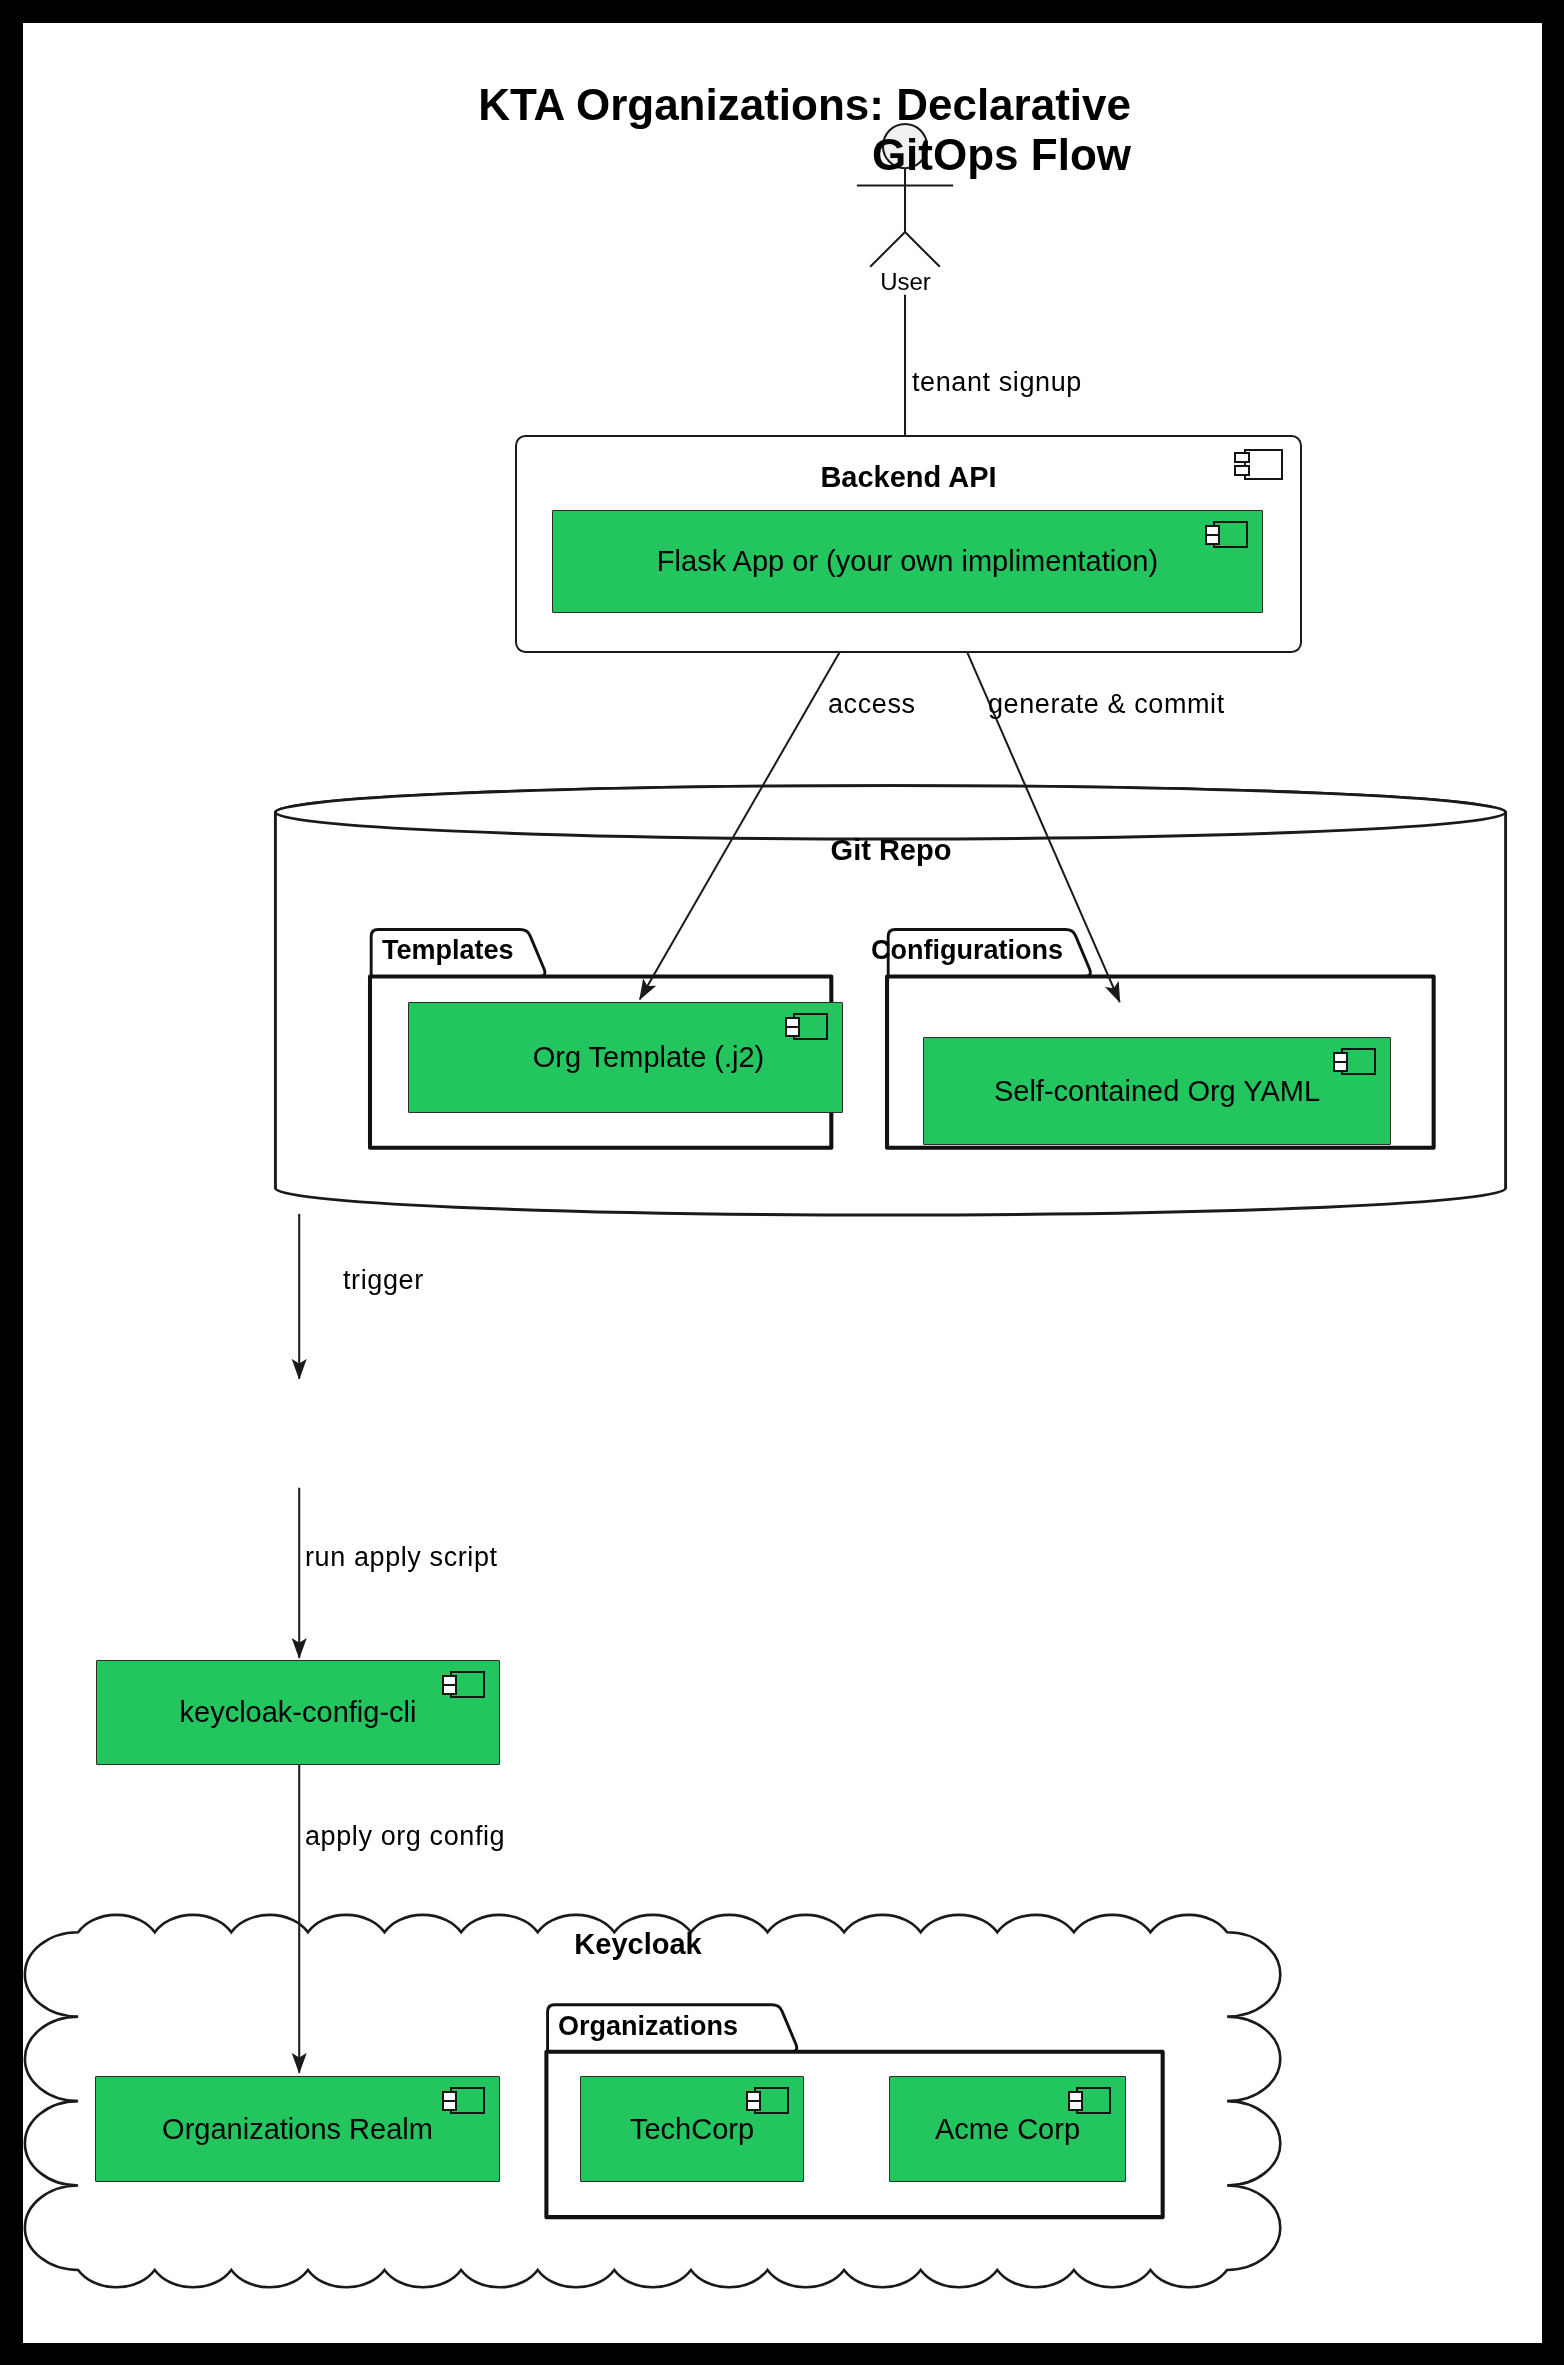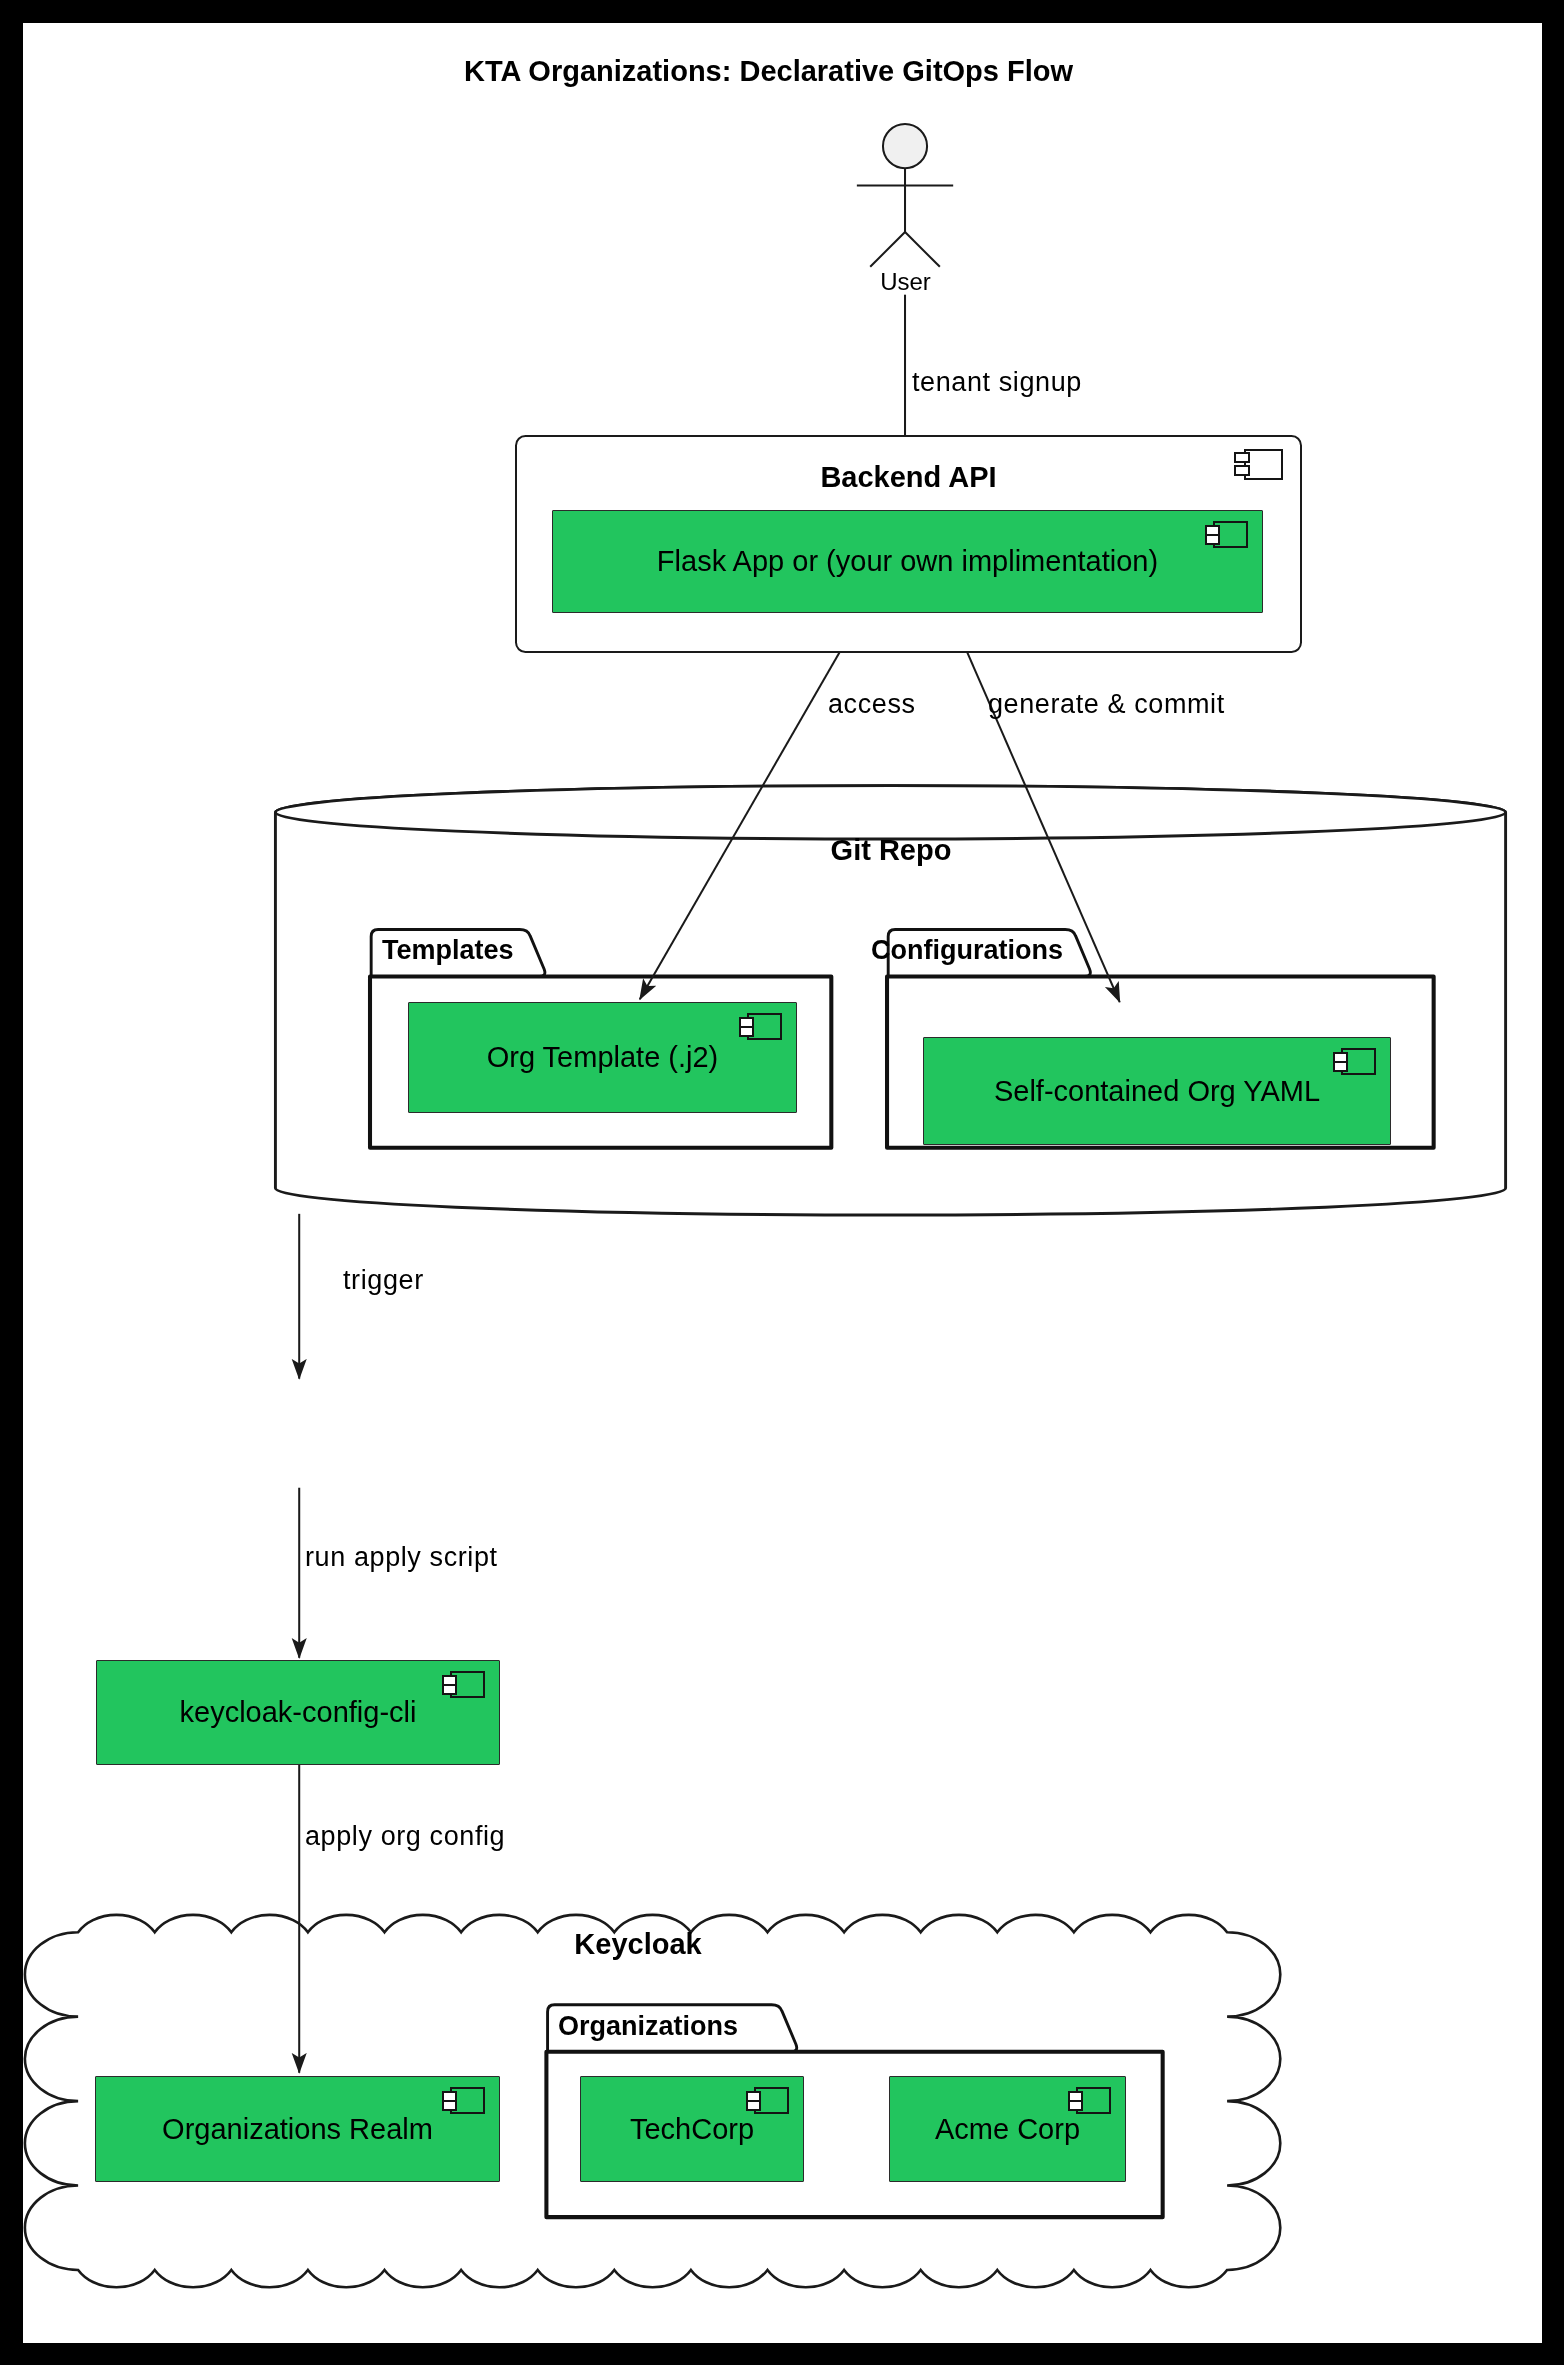--- a/index.html
+++ b/index.html
@@ -2,21 +2,21 @@
 <html style="font-size:9.3px"><head>
 <meta charset="utf-8">
 <style>
   html,body{margin:0;padding:0;}
   body{width:1565px;height:2366px;position:relative;background:#000;
        font-family:"Liberation Sans", sans-serif;color:#000;}
   .canvas{position:absolute;left:23px;top:23px;right:23px;bottom:23px;background:#fff;overflow:hidden;}
   .abs{position:absolute;}
   svg.shapes{position:absolute;left:0;top:0;width:1518px;height:2319px;}
   
-  .title{font-size:29px;font-weight:bold;text-align:center;}
+  .title{font-size:44px;font-weight:bold;text-align:right;margin-top:25px;}
   .ctr-label{font-size:29px;font-weight:bold;text-align:center;}
   .tab-label{font-size:27px;font-weight:bold;}
   .edge-label{font-size:27px;letter-spacing:0.6px;}
   .actor-label{font-size:24px;text-align:center;}
   
   .comp{position:absolute;background:#22c55e;border:1.7px solid #2b2b2b;border-radius:1px;
         display:flex;align-items:center;justify-content:center;}
   .comp .lbl{font-size:29px;}
   
   .cicon{position:absolute;top:10.4px;right:14px;width:31px;height:23px;border:2.3px solid #141414;background:transparent;}
@@ -95,21 +95,21 @@
       <span class="cicon"></span>
     </div>
   </div>
 
   <div class="abs edge-label" style="left:805px;top:666px;">access</div>
   <div class="abs edge-label" style="left:965px;top:666px;">generate &amp; commit</div>
 
   <div class="abs ctr-label" style="left:694px;top:811px;width:348px;">Git Repo</div>
 
   <div class="abs tab-label" style="left:359px;top:912px;">Templates</div>
-  <div class="comp" style="left:385px;top:979px;width:387px;height:109px;">
+  <div class="comp" style="left:385px;top:979px;width:387px;height:109px;padding-left:46px;">
     <span class="lbl">Org Template (.j2)</span>
     <span class="cicon"></span>
   </div>
 
   <div class="abs tab-label" style="left:848px;top:912px;">Configurations</div>
   <div class="comp" style="left:900px;top:1014px;width:466px;height:106px;">
     <span class="lbl">Self-contained Org YAML</span>
     <span class="cicon"></span>
   </div>
 

